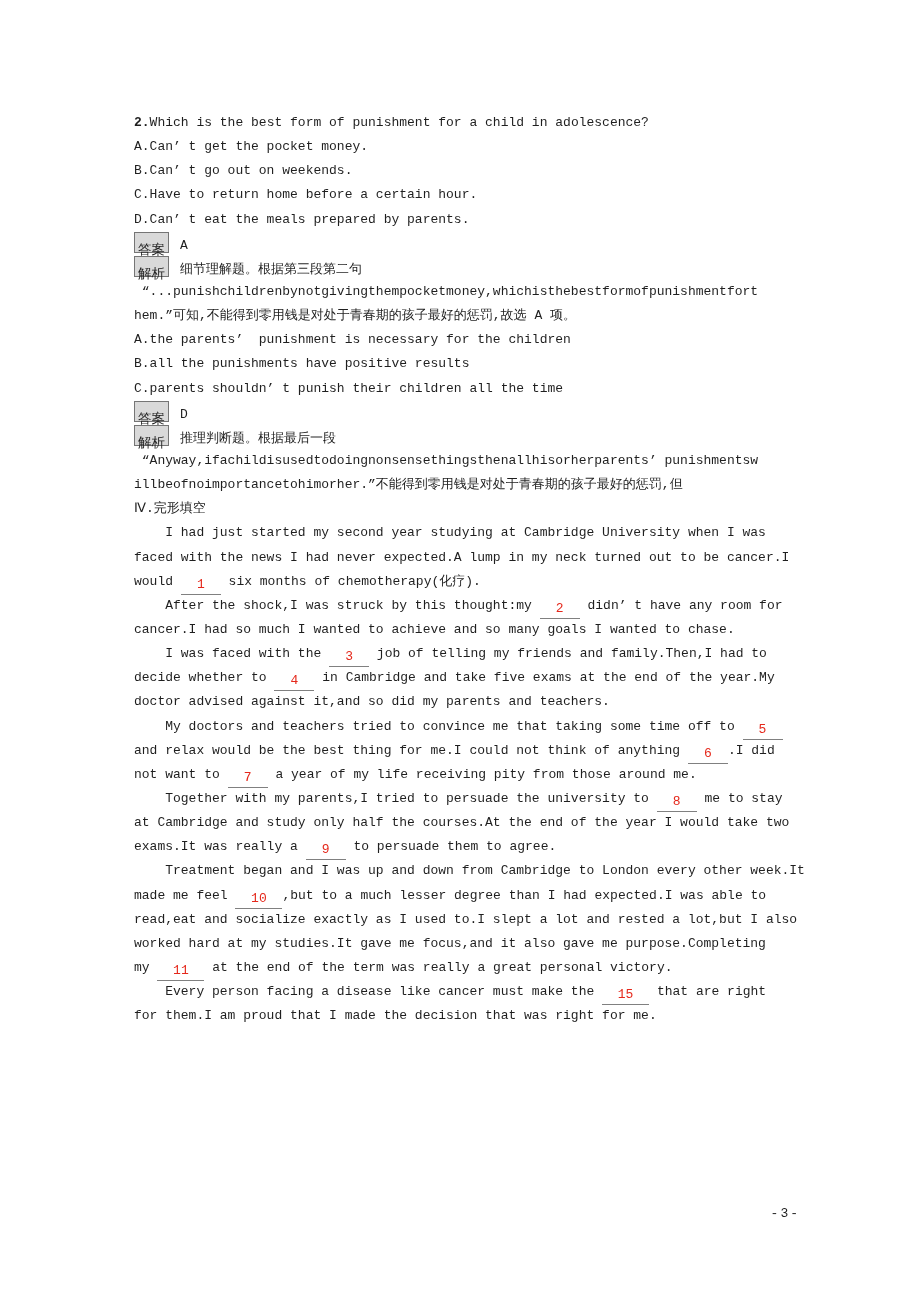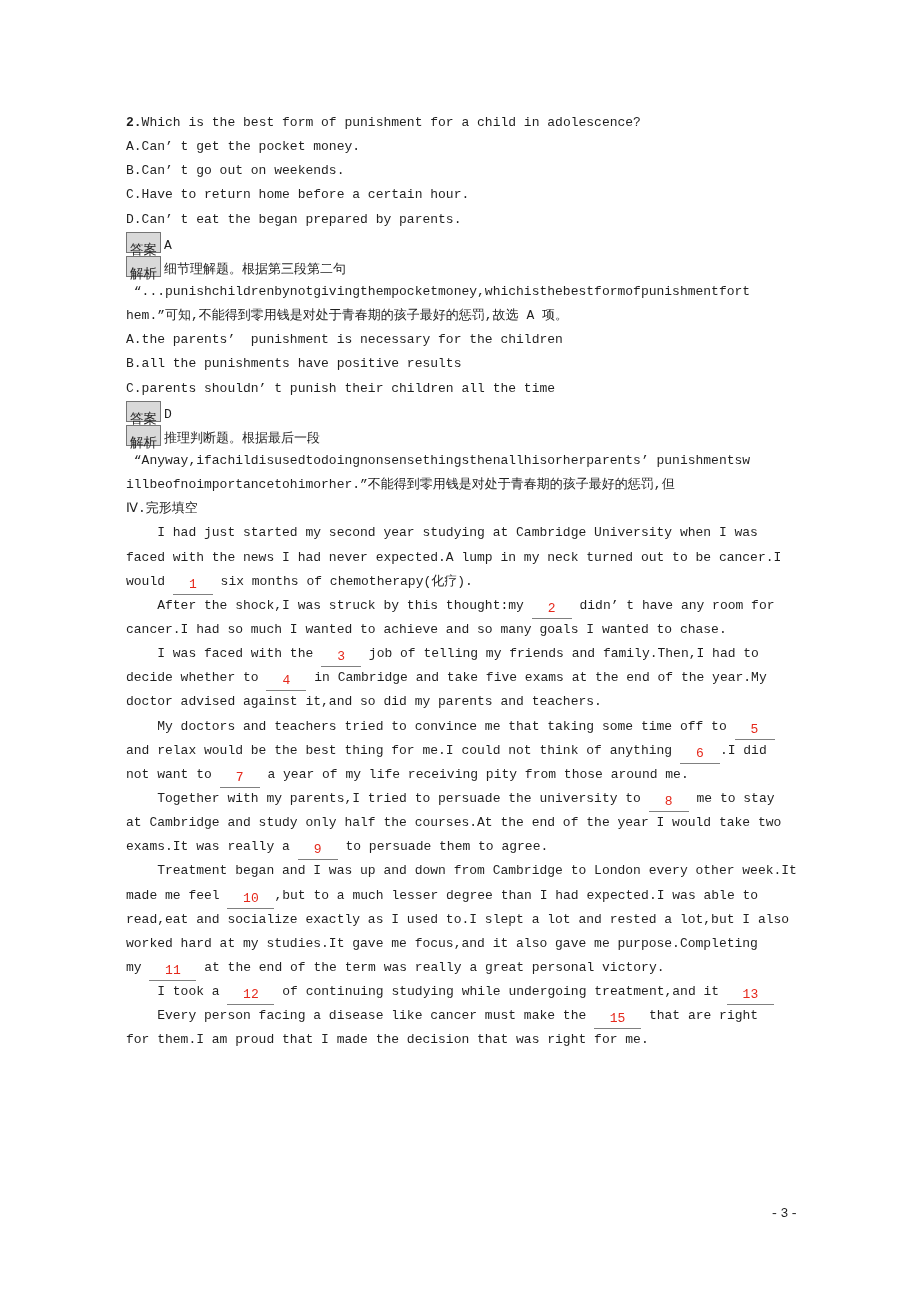--- a/index.html
+++ b/index.html
@@ -12,21 +12,21 @@
     font-family: "Liberation Mono", "DejaVu Sans Mono", monospace;
   }
   .page {
     position: relative;
     width: 920px;
     height: 1302px;
     background: var(--paper, #ffffff);
   }
   .doc {
     position: absolute;
-    left: 126px;
+    left: 134px;
     top: 111px;
     width: 686px;
   }
   .line {
     height: 24.15px;
     line-height: 24.15px;
     font-size: 13px;
     color: var(--ink, #1f1f1f);
     white-space: pre;
   }
@@ -34,21 +34,21 @@
   .bold { font-weight: bold; }
   .ansbox {
     display: inline-block;
     box-sizing: border-box;
     border: 1px solid var(--boxborder, #757575);
     background: var(--boxbg, #d9d9d9);
     font-size: 13.5px;
     height: 21px;
     line-height: 19px;
     padding: 8px 3px;
-    margin-right: 3px;
+    margin-right: 11px;
     vertical-align: -5px;
     color: var(--ink, #1f1f1f);
   }
   .blank {
     display: inline-block;
     box-sizing: border-box;
     width: 40px;
     height: 18px;
     line-height: 16px;
     text-align: center;
@@ -77,21 +77,21 @@
 </style>
 </head>
 <body>
 
 <div class="page">
   <div class="doc">
       <div class="line"><span class="seg bold">2.</span><span class="seg">Which is the best form of punishment for a child in adolescence?</span></div>
       <div class="line"><span class="seg">A.Can’ t get the pocket money.</span></div>
       <div class="line"><span class="seg">B.Can’ t go out on weekends.</span></div>
       <div class="line"><span class="seg">C.Have to return home before a certain hour.</span></div>
-      <div class="line"><span class="seg">D.Can’ t eat the began prepared by parents.</span></div>
+      <div class="line"><span class="seg">D.Can’ t eat the meals prepared by parents.</span></div>
       <div class="line"><span class="ansbox">答案</span><span class="seg">A</span></div>
       <div class="line"><span class="ansbox">解析</span><span class="seg">细节理解题。根据第三段第二句</span></div>
       <div class="line"><span class="seg"> “...punishchildrenbynotgivingthempocketmoney,whichisthebestformofpunishmentfort</span></div>
       <div class="line"><span class="seg">hem.”可知,不能得到零用钱是对处于青春期的孩子最好的惩罚,故选 A 项。</span></div>
       <div class="line"><span class="seg">A.the parents’  punishment is necessary for the children</span></div>
       <div class="line"><span class="seg">B.all the punishments have positive results</span></div>
       <div class="line"><span class="seg">C.parents shouldn’ t punish their children all the time</span></div>
       <div class="line"><span class="ansbox">答案</span><span class="seg">D</span></div>
       <div class="line"><span class="ansbox">解析</span><span class="seg">推理判断题。根据最后一段</span></div>
       <div class="line"><span class="seg"> “Anyway,ifachildisusedtodoingnonsensethingsthenallhisorherparents’ punishmentsw</span></div>
@@ -109,18 +109,17 @@
       <div class="line"><span class="seg">and relax would be the best thing for me.I could not think of anything </span><span class="blank">6</span><span class="seg">.I did</span></div>
       <div class="line"><span class="seg">not want to </span><span class="blank">7</span><span class="seg"> a year of my life receiving pity from those around me.</span></div>
       <div class="line"><span class="seg">    Together with my parents,I tried to persuade the university to </span><span class="blank">8</span><span class="seg"> me to stay</span></div>
       <div class="line"><span class="seg">at Cambridge and study only half the courses.At the end of the year I would take two</span></div>
       <div class="line"><span class="seg">exams.It was really a </span><span class="blank">9</span><span class="seg"> to persuade them to agree.</span></div>
       <div class="line"><span class="seg">    Treatment began and I was up and down from Cambridge to London every other week.It</span></div>
       <div class="line"><span class="seg">made me feel </span><span class="blank wide">10</span><span class="seg">,but to a much lesser degree than I had expected.I was able to</span></div>
       <div class="line"><span class="seg">read,eat and socialize exactly as I used to.I slept a lot and rested a lot,but I also</span></div>
       <div class="line"><span class="seg">worked hard at my studies.It gave me focus,and it also gave me purpose.Completing</span></div>
       <div class="line"><span class="seg">my </span><span class="blank wide">11</span><span class="seg"> at the end of the term was really a great personal victory.</span></div>
-      <div class="line"><span class="seg">    I took a </span><span class="blank wide">12</span><span class="seg"> of continuing studying while undergoing treatment,and it </span><span class="blank wide">13</span></div>
       <div class="line"><span class="seg">    Every person facing a disease like cancer must make the </span><span class="blank wide">15</span><span class="seg"> that are right</span></div>
       <div class="line"><span class="seg">for them.I am proud that I made the decision that was right for me.</span></div>
     </div>
   <div class="footer">-3-</div>
 </div>
 
 </body></html>

